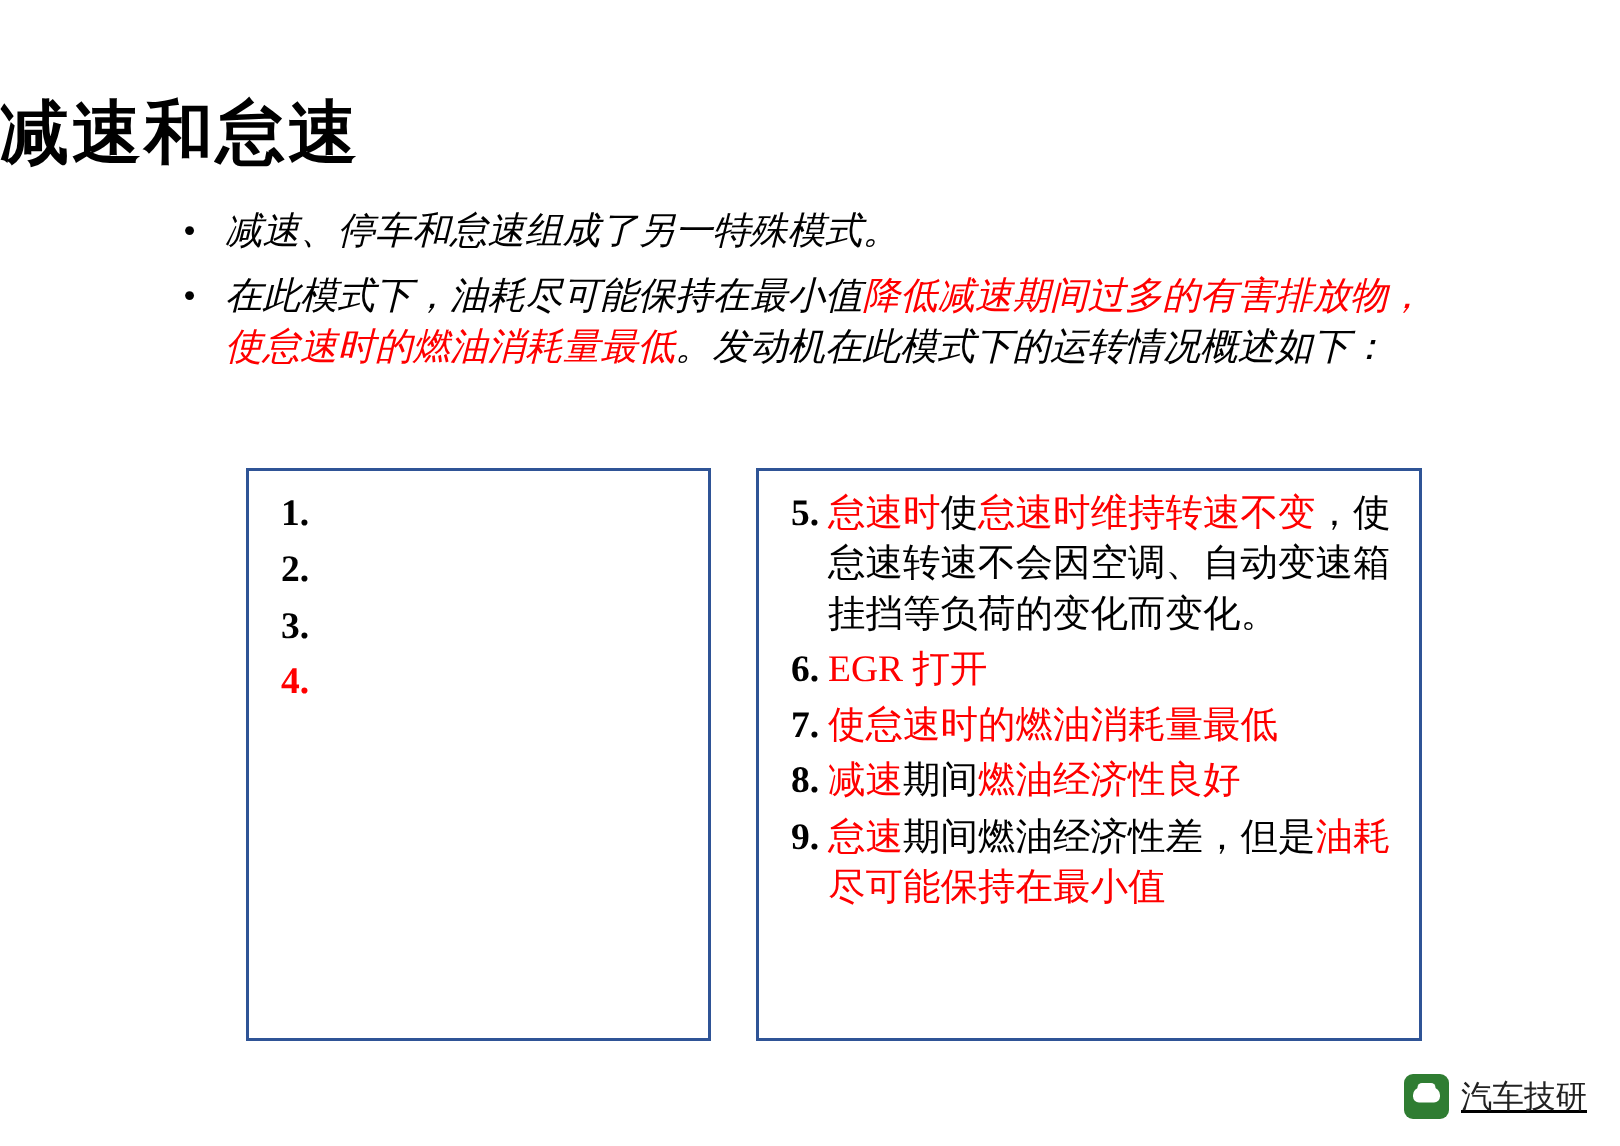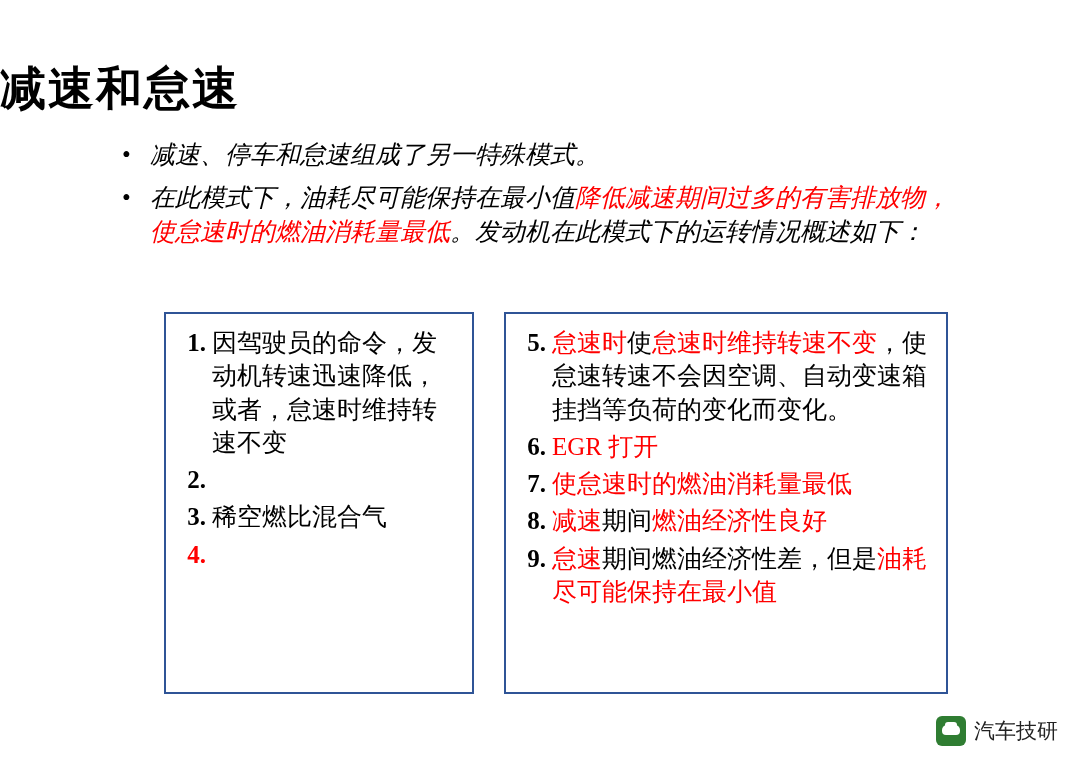--- a/index.html
+++ b/index.html
@@ -101,20 +101,21 @@
   .olist li .txt {
     flex: 1;
   }
   .watermark {
     position: absolute;
     right: 22px;
     bottom: 18px;
     display: flex;
     align-items: center;
     gap: 8px;
+    text-decoration: underline;
   }
   .wm-logo {
     width: 30px;
     height: 30px;
     border-radius: 6px;
     background: #2f7d32;
     position: relative;
     flex: 0 0 30px;
   }
   .wm-logo::before {
@@ -164,32 +165,26 @@
       </span>
     </div>
   </div>
 
   <div class="boxes">
 
     <div class="box left">
       <ol class="olist">
         <li>
           <span class="num">1.</span>
-          <span class="txt">
-            <span>因驾驶员的命令，发动机转速迅速降低，或者，怠速时维持转速不变</span>
-          </span>
         </li>
         <li>
           <span class="num">2.</span>
         </li>
         <li>
           <span class="num">3.</span>
-          <span class="txt">
-            <span>稀空燃比混合气</span>
-          </span>
         </li>
         <li>
           <span class="num red">4.</span>
         </li>
       </ol>
     </div>
 
     <div class="box right">
       <ol class="olist">
         <li>

